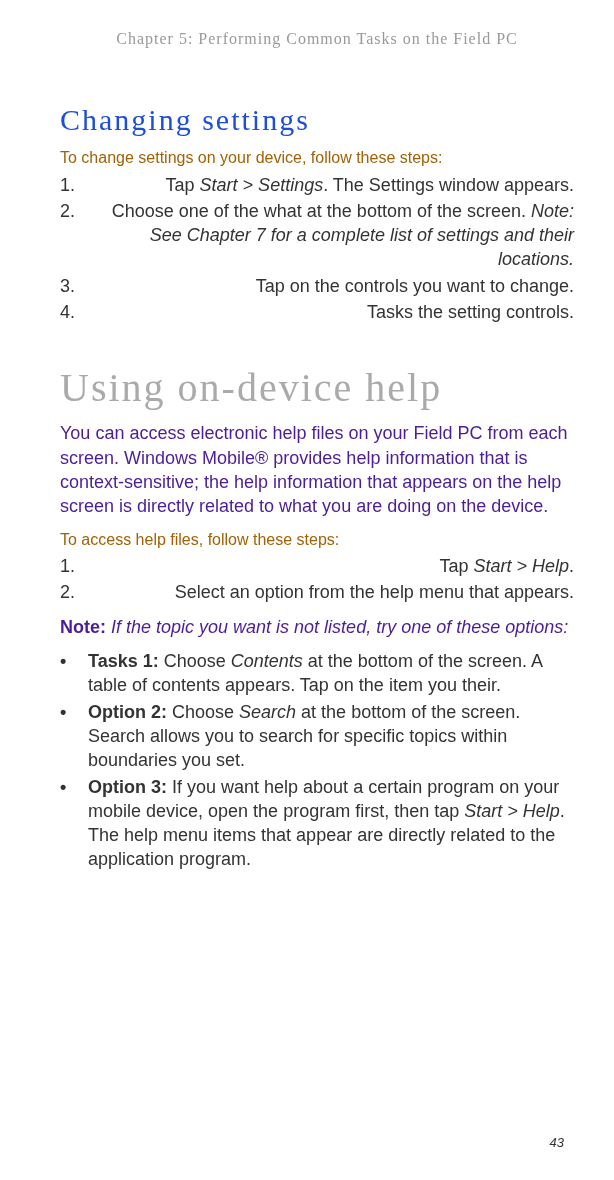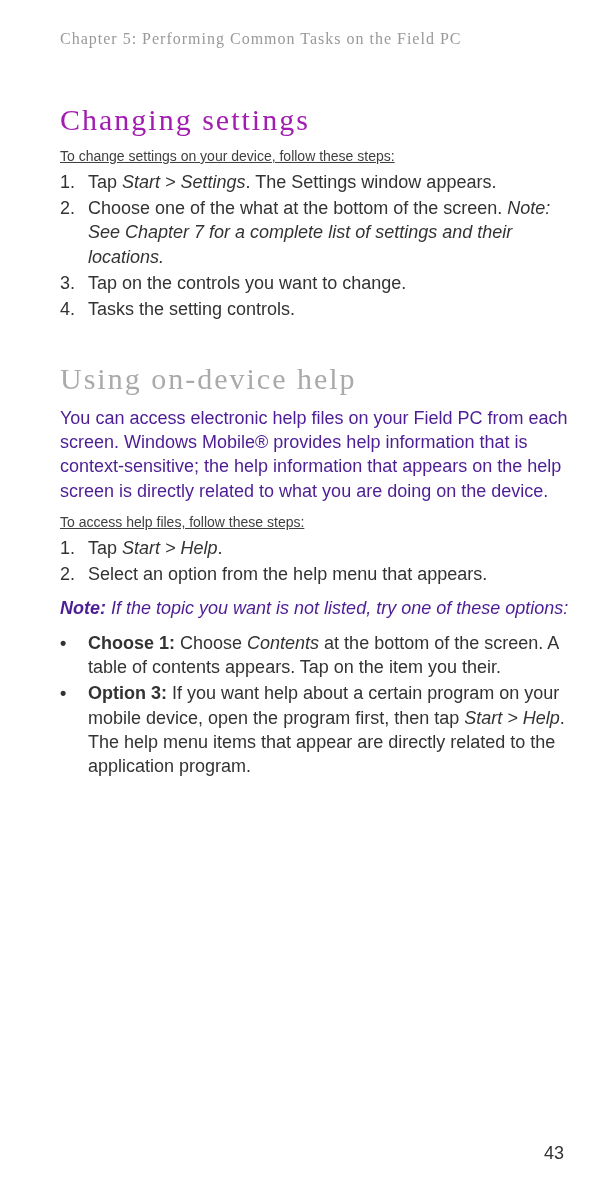--- a/index.html
+++ b/index.html
@@ -14,49 +14,49 @@
       font-family: Arial, Helvetica, sans-serif;
       color: #333;
       padding: 30px 40px 40px 60px;
       position: relative;
     }
     .chapter-header {
       font-size: 16px;
       color: #999;
       letter-spacing: 1px;
       margin-bottom: 55px;
-      text-align: left;
+      text-align: center;
       font-family: Georgia, 'Times New Roman', serif;
     }
     .section-heading {
       font-size: 30px;
-      color: #a21caf;
+      color: #1d4ed8;
       letter-spacing: 2px;
       font-family: Georgia, 'Times New Roman', serif;
       margin-bottom: 10px;
     }
     .section-heading2 {
-      font-size: 30px;
+      font-size: 40px;
       color: #aaa;
       letter-spacing: 2px;
       font-family: Georgia, 'Times New Roman', serif;
       margin-top: 40px;
       margin-bottom: 10px;
     }
     .intro-text {
-      font-size: 14px;
+      font-size: 16px;
       line-height: 1.35;
-      color: #404040;
+      color: #a16207;
       margin-bottom: 4px;
-      text-decoration: underline;
     }
     ol {
       list-style: none;
       counter-reset: item;
       padding-left: 0;
+      text-align: right;
     }
     ol li {
       counter-increment: item;
       font-size: 18px;
       line-height: 1.35;
       color: #333;
       padding-left: 28px;
       position: relative;
       margin-bottom: 2px;
     }
@@ -84,34 +84,34 @@
       font-weight: bold;
     }
     .italic {
       font-style: italic;
     }
     .bold {
       font-weight: bold;
     }
     .bold-italic {
       font-weight: bold;
-      font-style: italic;
     }
     .para {
       font-size: 18px;
       line-height: 1.35;
       color: #4c1d95;
       margin-bottom: 10px;
     }
     .page-number {
       position: absolute;
-      bottom: 16px;
+      bottom: 30px;
       right: 50px;
-      font-size: 18px;
+      font-size: 13px;
       color: #333;
+      font-style: italic;
     }
   </style>
 </head>
 <body>
 
 <div class="chapter-header">Chapter 5:  Performing Common Tasks on the Field PC</div>
 
 <div class="section-heading">Changing settings</div>
 
 <div class="intro-text">To change settings on your device, follow these steps:</div>
@@ -145,20 +145,23 @@
     <span>Select an option from the help menu that appears.</span>
   </li>
 </ol>
 
 <div class="para" style="margin-top:10px;">
   <span class="bold-italic">Note:</span><span class="italic"> If the topic you want is not listed, try one of these options:</span>
 </div>
 
 <ul>
   <li>
-    <span class="bold">Choose 1:</span><span> Choose </span><span class="italic">Contents</span><span> at the bottom of the screen. A table of contents appears. Tap on the item you their.</span>
+    <span class="bold">Tasks 1:</span><span> Choose </span><span class="italic">Contents</span><span> at the bottom of the screen. A table of contents appears. Tap on the item you their.</span>
+  </li>
+  <li>
+    <span class="bold">Option 2:</span><span> Choose </span><span class="italic">Search</span><span> at the bottom of the screen. Search allows you to search for specific topics within boundaries you set.</span>
   </li>
   <li>
     <span class="bold">Option 3:</span><span> If you want help about a certain program on your mobile device, open the program first, then tap </span><span class="italic">Start &gt; Help</span><span>. The help menu items that appear are directly related to the application program.</span>
   </li>
 </ul>
 
 <div class="page-number">43</div>
 
 </body></html>

